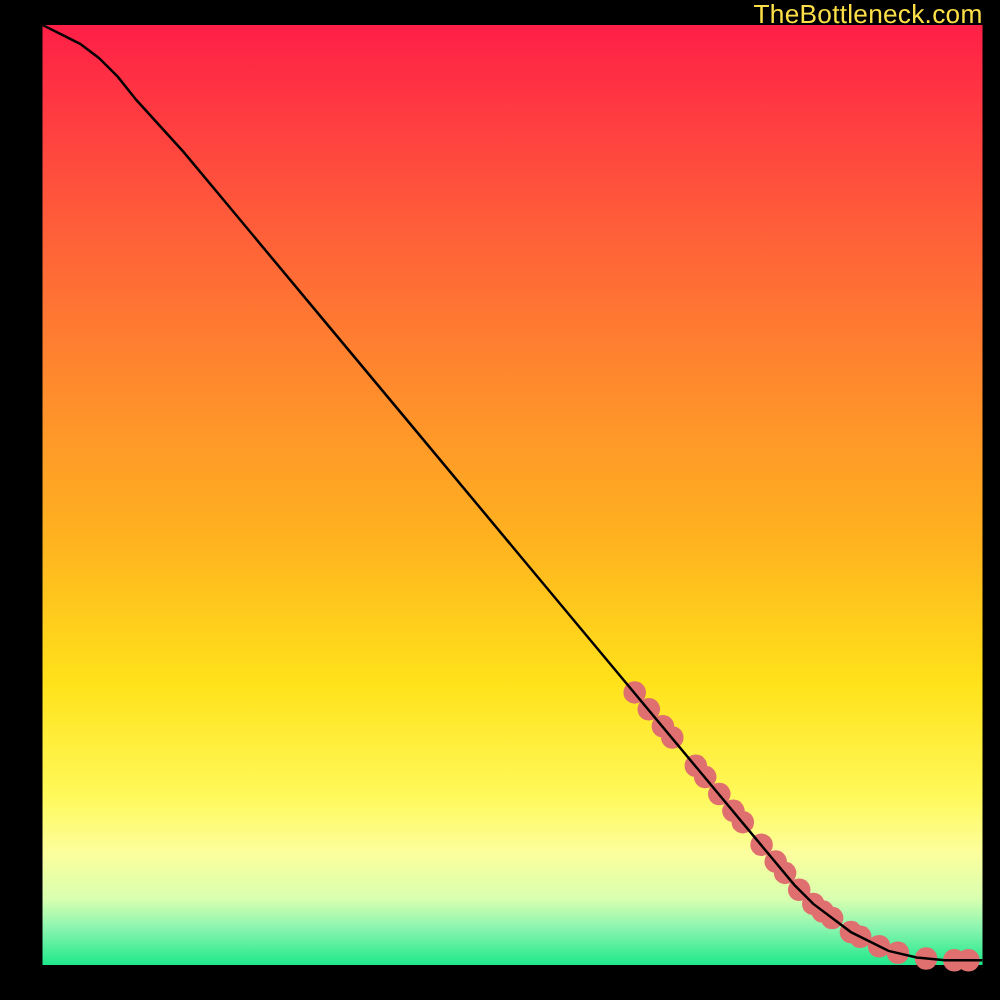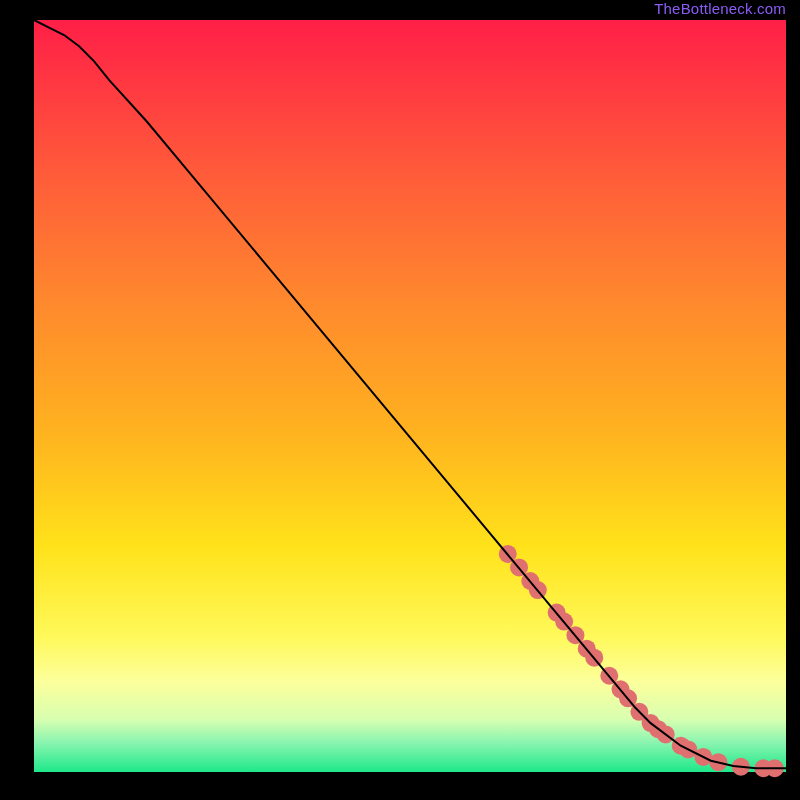--- a/index.html
+++ b/index.html
@@ -33,22 +33,22 @@
       #fff95a 82%,
       #fcff9c 88%,
       #d8ffb0 93%,
       #8cf5b0 96%,
       #1ee88a 100%);
   }
   .watermark {
     position: absolute;
     top: 0px;
     right: 14px;
-    color: #8b5cf6;
-    font-size: 15px;
+    color: #fde047;
+    font-size: 21px;
     font-weight: 400;
     letter-spacing: 0.2px;
   }
   svg.curve {
     position: absolute;
     left: 0;
     top: 0;
     width: 752px;
     height: 752px;
     overflow: visible;

